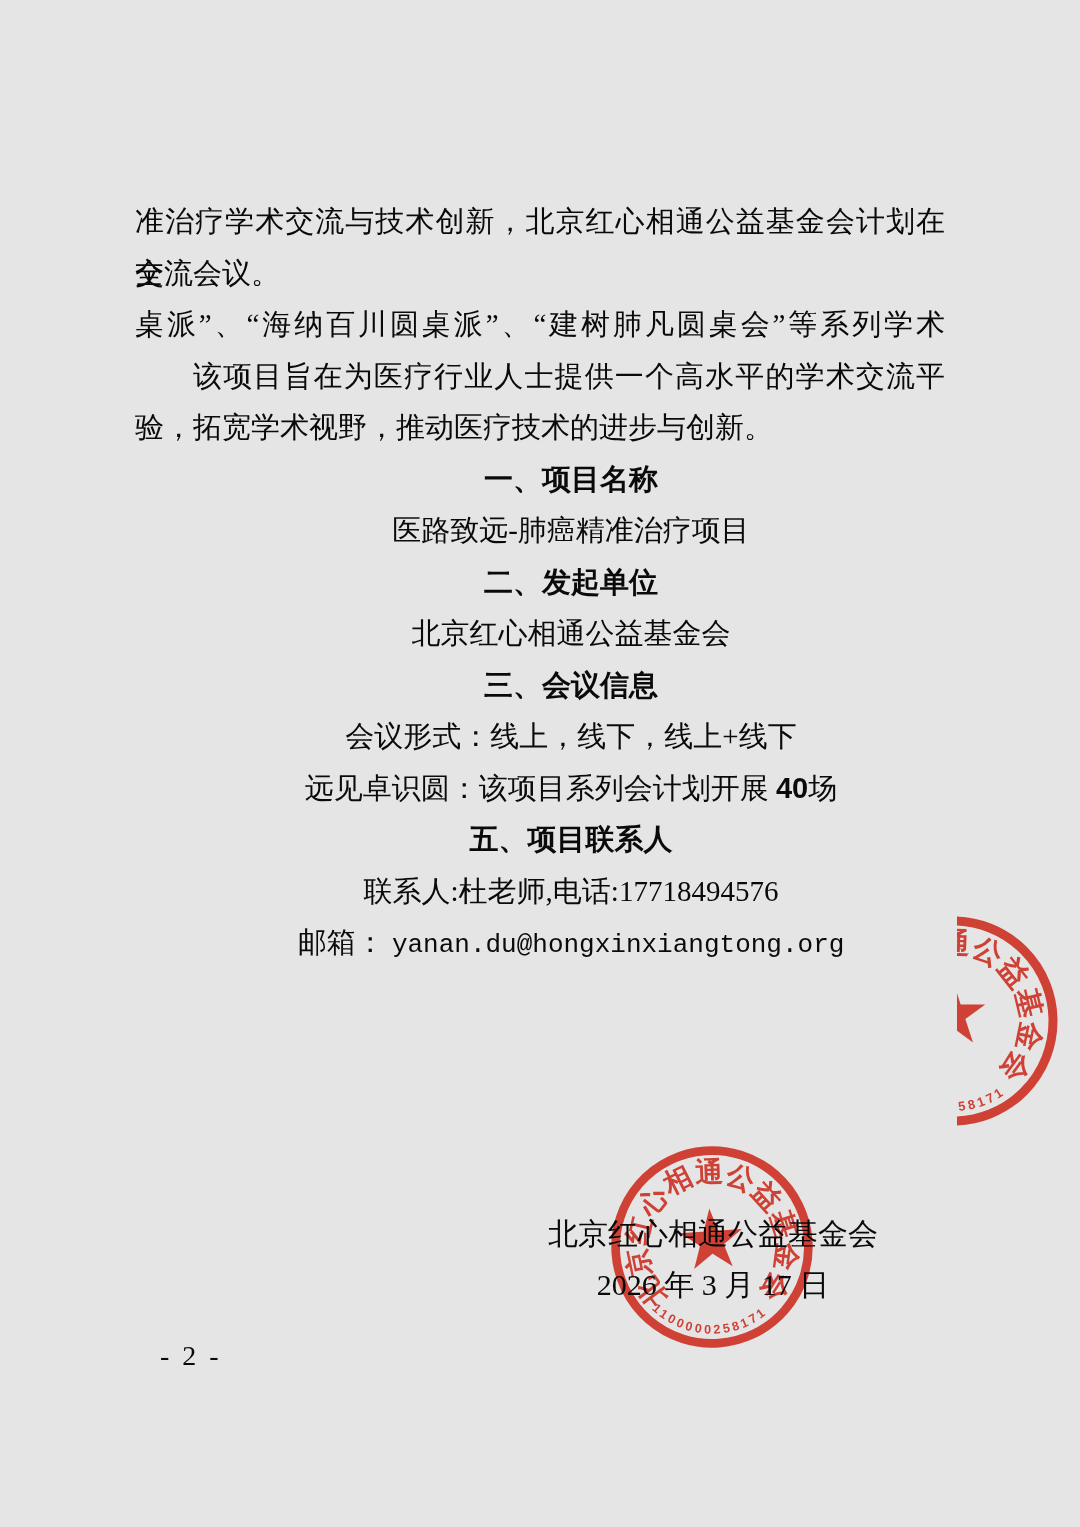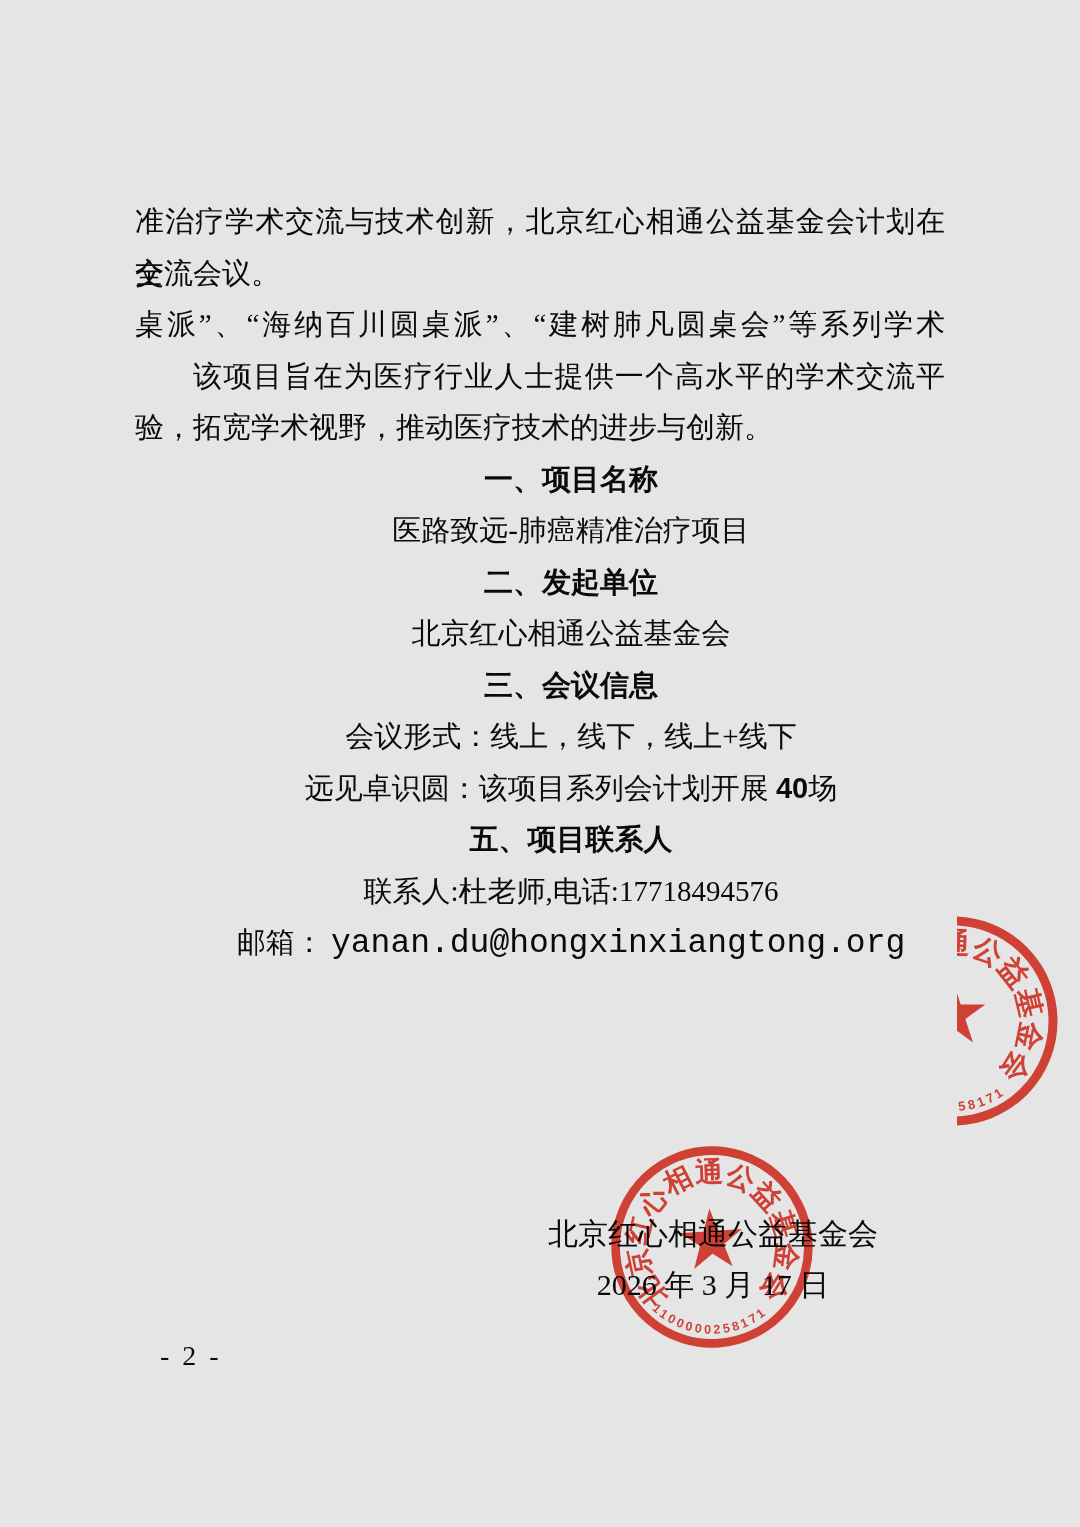--- a/index.html
+++ b/index.html
@@ -7,21 +7,21 @@
     position:relative;width:1080px;height:1527px;margin:0 auto;
     background:#e5e5e5;overflow:hidden;color:#0a0a0a;
     font-family:"Liberation Serif","DejaVu Serif",serif;
   }
   .text-block{position:absolute;left:135px;top:196px;width:810px;font-size:29px;line-height:51.5px;}
   .line{height:51.5px;white-space:pre-wrap;}
   .j{text-align:justify;text-align-last:justify;}
   .ind{text-indent:58px;}
   .sec{padding-left:62px;text-align:center;}
   .h{font-family:"Liberation Sans","DejaVu Sans",sans-serif;font-weight:700;font-size:29px;}
-  .mono{font-family:"Liberation Mono","DejaVu Sans Mono",monospace;font-size:33px;}
+  .mono{font-family:"Liberation Mono","DejaVu Sans Mono",monospace;font-size:26px;}
   .num40{font-family:"Liberation Sans","DejaVu Sans",sans-serif;font-weight:700;}
   .signature{position:absolute;left:373px;top:1208px;width:680px;text-align:center;font-size:30px;line-height:51px;}
   .page-number{position:absolute;left:160px;top:1340px;font-size:28px;letter-spacing:3px;}
   .seal{position:absolute;mix-blend-mode:multiply;opacity:.93;color:#e6392c;}
   .seal svg{display:block;}
   .seal-main{left:606px;top:1141px;transform:rotate(-4deg);}
   .seal-edge{left:843px;top:911px;clip-path:inset(0 0 0 114px);}
   .seal text{font-family:"Liberation Sans","DejaVu Sans",sans-serif;}
 </style>
 </head>

